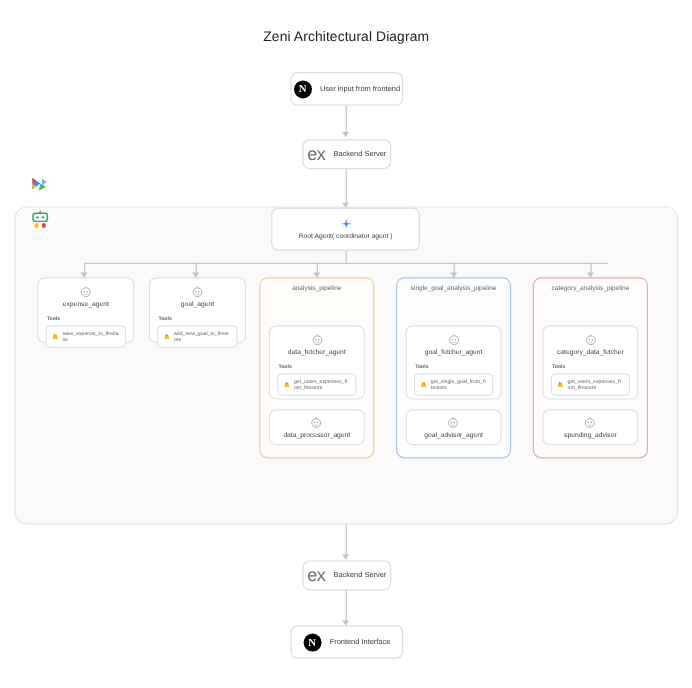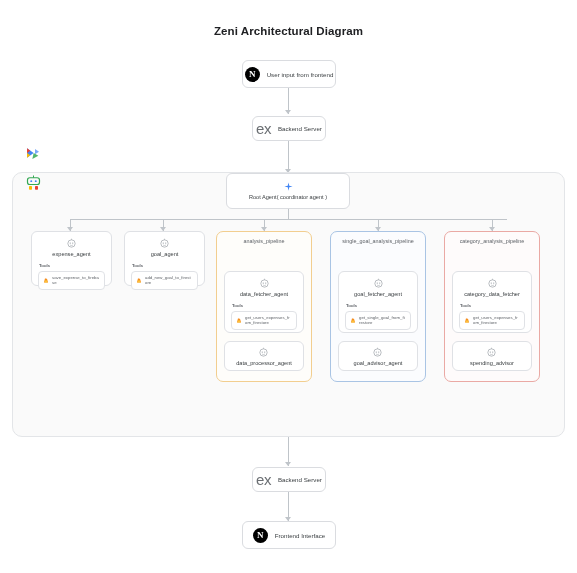--- a/index.html
+++ b/index.html
@@ -8,21 +8,21 @@
     background:#ffffff;
     font-family:"Liberation Sans","DejaVu Sans",sans-serif;
     color:#3c4043;
     overflow:hidden;
     position:relative;
   }
   #stage{position:relative;width:577px;height:573px;}
 
   .title{
     position:absolute;left:0;top:25px;width:577px;
-    text-align:center;font-size:11.5px;font-weight:bold;color:#202124;
+    text-align:center;font-size:11.5px;font-weight:normal;color:#202124;
     letter-spacing:.1px;
   }
 
   
   .node{
     position:absolute;background:#fff;border:1px solid #dadce0;border-radius:6px;
     box-sizing:border-box;display:flex;align-items:center;justify-content:center;
     gap:7px;
   }
   .node .lbl{font-size:6.2px;color:#3c4043;white-space:nowrap;}

